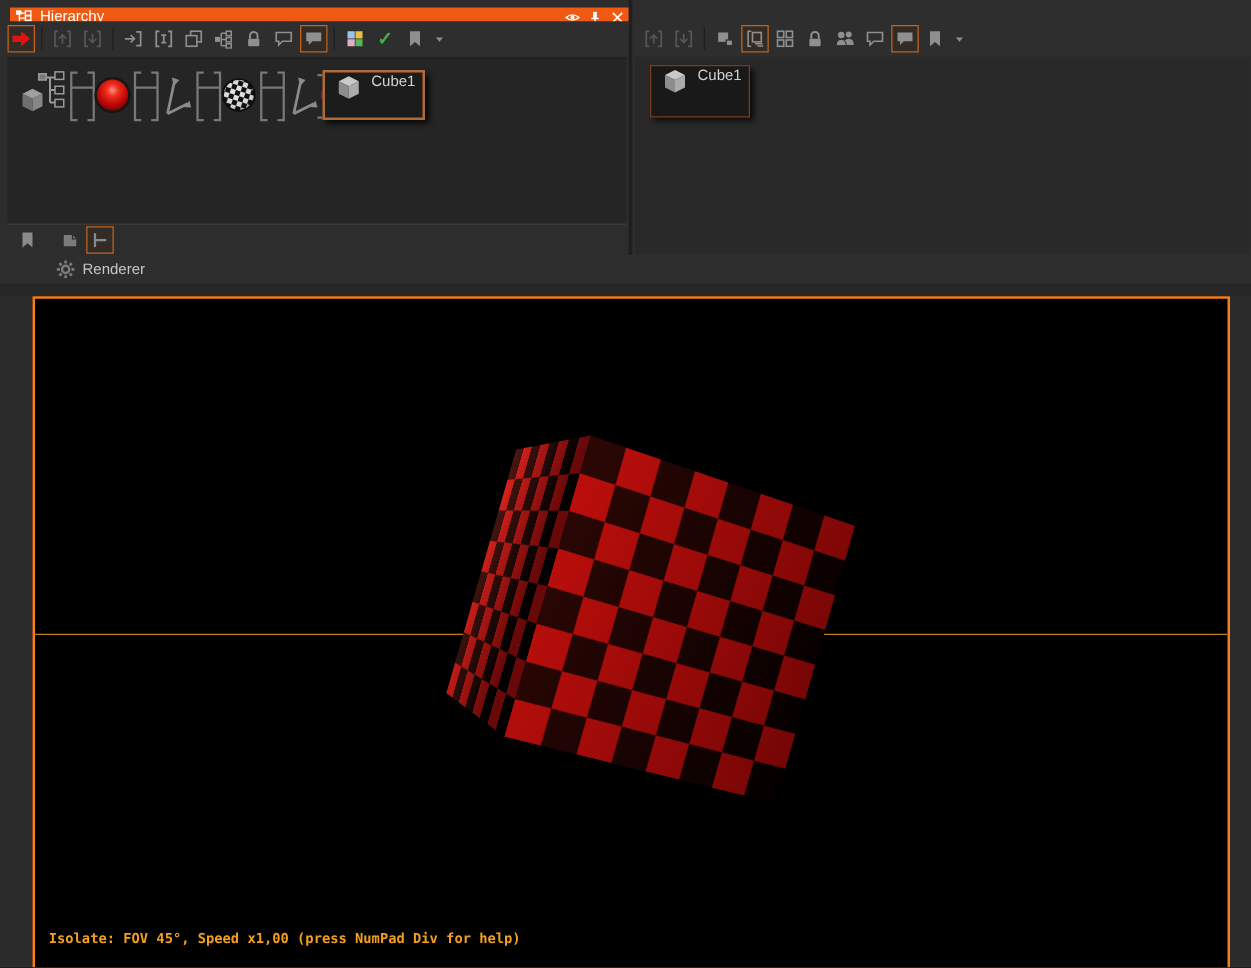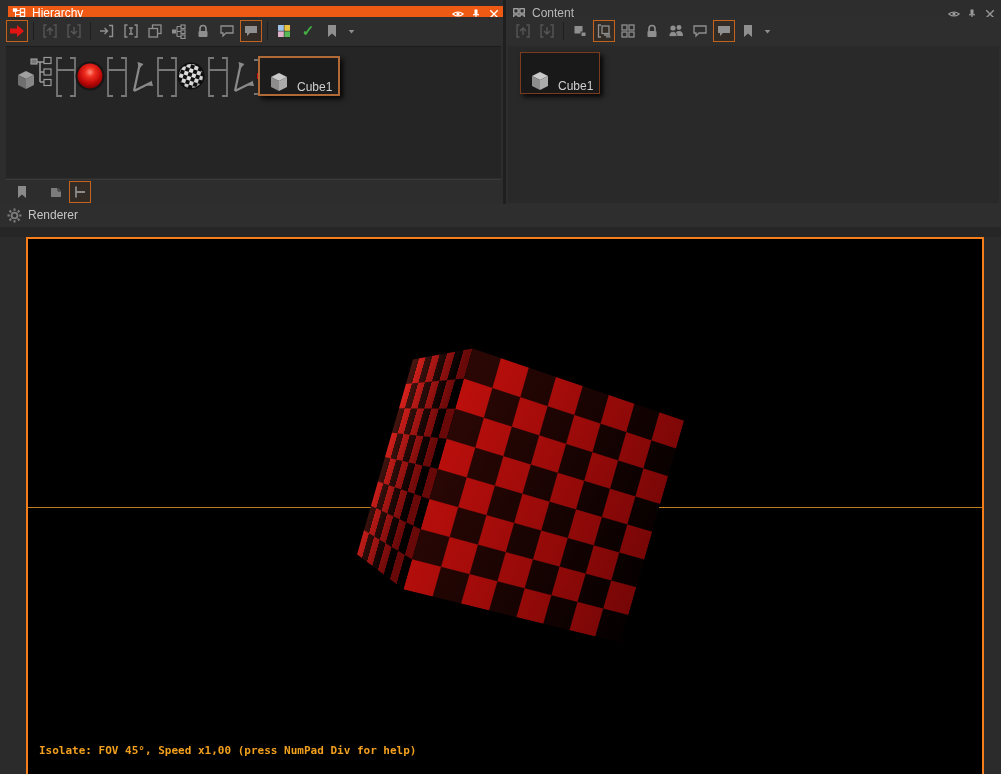--- a/index.html
+++ b/index.html
@@ -35,36 +35,36 @@
   .tsep { width:1px; height:18px; background:#1e1e1e; margin:0 4px; flex:none; }
   .tcheck { color:#44b044; font-size:15px; font-weight:bold; }
   .tcaret { width:12px; }
   .tcaret svg { width:9px; height:9px; }
 
   
   #hier-canvas { position:absolute; left:6px; top:46px; width:495px; height:132px; background:#252525; border-top:1px solid #1c1c1c; }
   #hier-gutter { position:absolute; left:0; top:46px; width:6px; height:157px; background:#2d2d2d; }
   #graph-svg { position:absolute; left:8px; top:6px; width:252px; height:48px; }
 
-  .node-box { position:absolute; display:flex; align-items:flex-end; background:#1c1c1c; color:#d0d0d0;
+  .node-box { position:absolute; display:flex; align-items:flex-start; background:#1c1c1c; color:#d0d0d0;
               box-shadow:3px 3px 5px rgba(0,0,0,0.85); }
   .node-box svg { width:24px; height:24px; margin:0 6px 0 7px; flex:none; }
   .node-label { font-size:12px; }
   #hier-node { left:252px; top:9px; width:82px; height:40px; border:2px solid #b06a38; }
   #content-node { position:absolute; left:12px; top:6px; width:80px; height:42px; border:1px solid #7a3c1c; background:#191919; }
 
   
   #hier-footer { position:absolute; left:6px; top:179px; right:2px; height:24px; background:#2d2d2d; border-top:1px solid #3a3a3a; display:flex; align-items:center; padding-left:4px; }
   #hier-footer .tbtn { color:#8a8a8a; }
 
   
   #content-body { position:absolute; left:2px; top:46px; right:2px; height:157px; background:#292929; }
 
   
-  #renderer-bar { position:absolute; left:0; top:204px; width:1001px; height:23px; background:#2e2e2e; display:flex; align-items:center; }
+  #renderer-bar { position:absolute; left:0; top:204px; width:1001px; height:23px; background:#2e2e2e; display:flex; align-items:center;padding-left:38px; }
   #renderer-bar .t-icon { width:15px; height:15px; margin:0 6px 0 7px; color:#7d7d7d; flex:none; }
   #renderer-bar .t-label { color:#c5c5c5; background:#2e2e2e; padding-right:10px; line-height:23px; }
   #renderer-bar .t-fill { flex:1; height:100%; }
   #renderer-substrip { position:absolute; left:0; top:227px; width:1001px; height:10px; background:#262626; }
   #strip-left  { position:absolute; left:0; top:237px; width:26px;  height:537px; background:#2b2b2b; }
   #strip-right { position:absolute; left:984px; top:237px; width:17px; height:537px; background:#2b2b2b; }
 
   #viewport { position:absolute; left:26px; top:237px; width:958px; height:539px; border:2px solid #f57d1a; background:#000; overflow:hidden; }
   #horizon { position:absolute; left:0; top:268px; width:100%; height:1px; background:#bc7e20; z-index:1; }
 
@@ -438,42 +438,20 @@
           <svg>
             <use href="#i-tbranch"></use>
           </svg>
         </span>
     </div>
   </div>
 
   <div id="splitter"></div>
 
   <div id="content-panel" class="panel">
-    <div id="content-title" class="titlebar dots">
-      <svg class="t-icon" style="background:#2d2d2d">
-          <use href="#i-grid4"></use>
-        </svg>
-      <span class="t-label">Content</span>
-      <span class="t-fill"></span>
-      <span class="winbtn" style="background:#2d2d2d">
-          <svg>
-            <use href="#i-eye"></use>
-          </svg>
-        </span>
-      <span class="winbtn" style="background:#2d2d2d">
-          <svg>
-            <use href="#i-pin"></use>
-          </svg>
-        </span>
-      <span class="winbtn" style="background:#2d2d2d">
-          <svg>
-            <use href="#i-x"></use>
-          </svg>
-        </span>
-    </div>
 
     <div class="toolbar">
       <span class="tbtn dim">
           <svg>
             <use href="#i-bup"></use>
           </svg>
         </span>
       <span class="tbtn dim">
           <svg>
             <use href="#i-bdn"></use>

